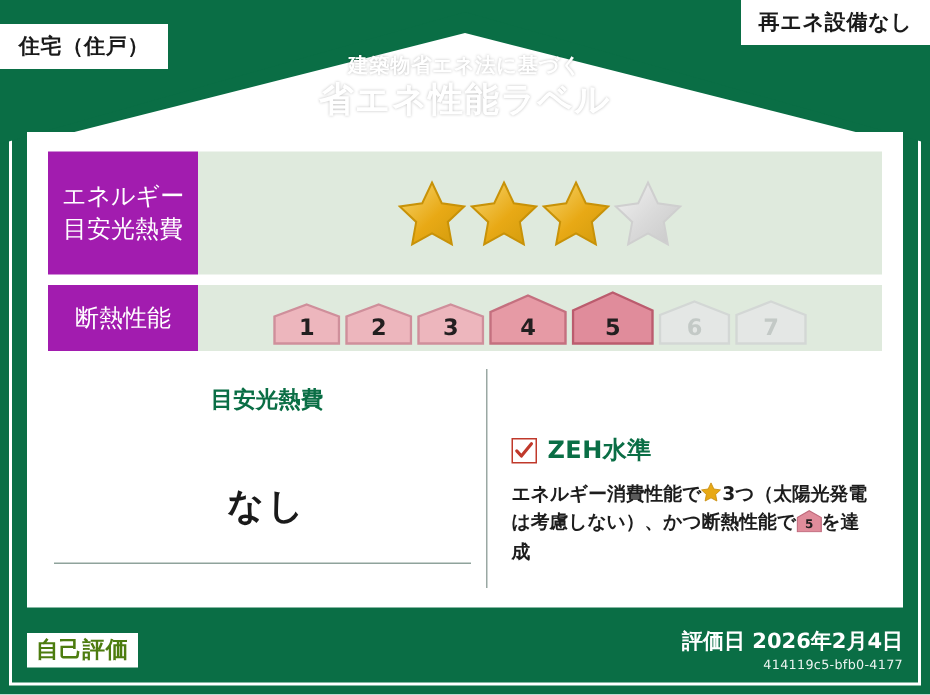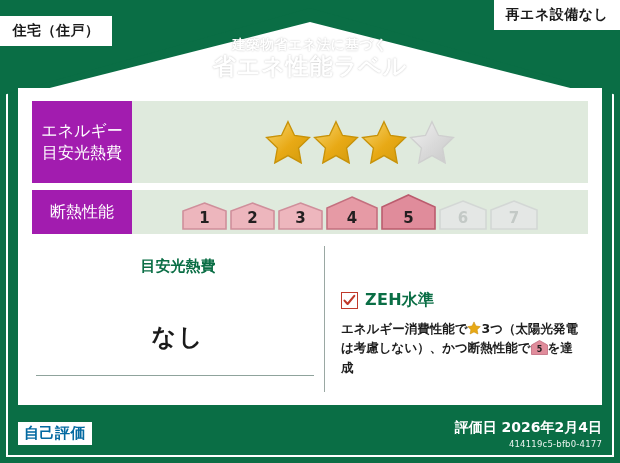--- a/index.html
+++ b/index.html
@@ -186,21 +186,21 @@
   
   .footer{
     position:absolute;left:0;bottom:0;width:620px;height:58px;
     z-index:4;
   }
   .footer-inner{
     position:absolute;left:18px;right:18px;top:8px;height:40px;
     display:flex;align-items:center;
   }
   .self-badge{
-    background:#ffffff;color:#0369a1;
+    background:#ffffff;color:#4d7c0f;
     font-weight:bold;font-size:15px;
     padding:2px 6px;
     flex:0 0 auto;
     letter-spacing:.5px;
   }
   .addr{
     color:#ffffff;font-size:11px;margin-left:8px;
     white-space:nowrap;overflow:hidden;
   }
   .footer-right{

